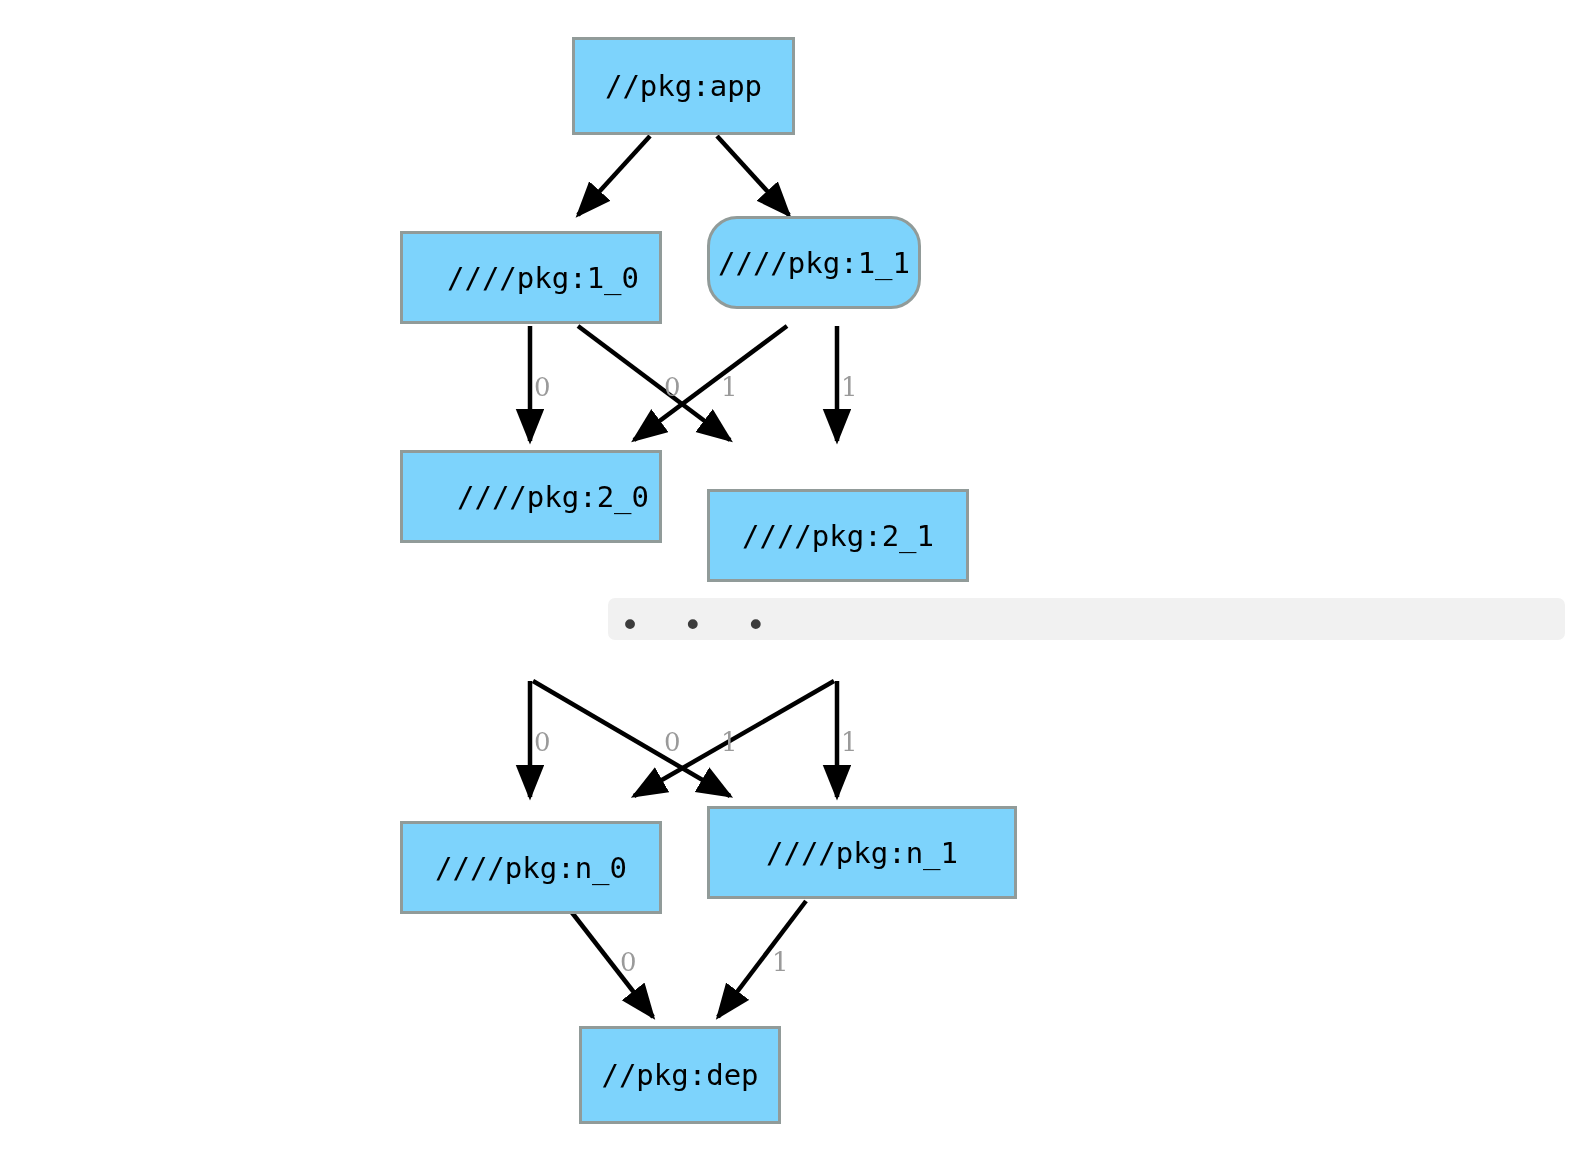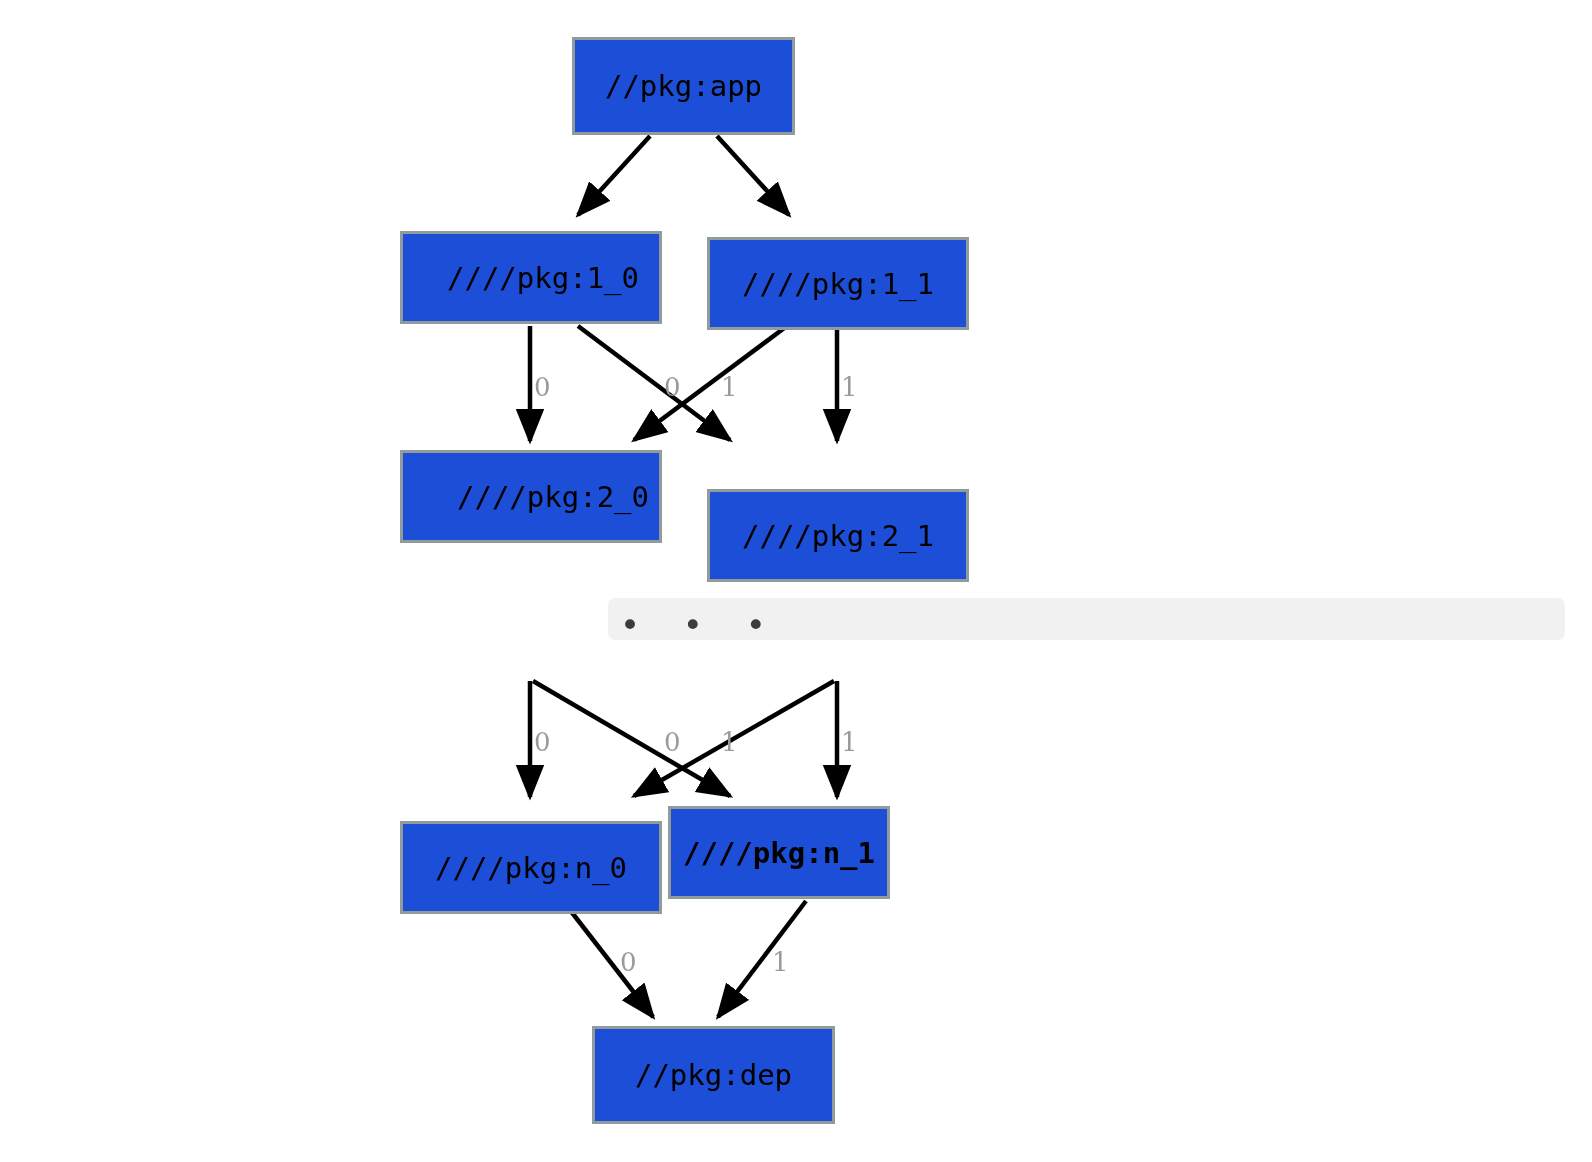--- a/index.html
+++ b/index.html
@@ -17,21 +17,21 @@
   #graph-canvas {
     position: absolute;
     left: 0;
     top: 0;
     width: 1592px;
     height: 1162px;
   }
   .node-box {
     position: absolute;
     box-sizing: border-box;
-    background: #1d4ed8;
+    background: #7dd3fc;
     border: 3px solid #919b99;
     display: flex;
     align-items: center;
     justify-content: center;
   }
   .node-label {
     font-family: "DejaVu Sans Mono", "Liberation Mono", monospace;
     font-size: 29px;
     color: #000000;
     letter-spacing: 0px;
@@ -98,41 +98,41 @@
 </svg>
 
 <div class="node-box" style="left:572px; top:37px; width:223px; height:98px;">
   <span class="node-label">//pkg:app</span>
 </div>
 
 <div class="node-box" style="left:400px; top:231px; width:262px; height:93px;padding-left:24px;">
   <span class="node-label">////pkg:1_0</span>
 </div>
 
-<div class="node-box" style="left:707px; top:237px; width:262px; height:93px;">
+<div class="node-box" style="left:707px; top:216px; width:214px; height:93px;border-radius:30px;">
   <span class="node-label">////pkg:1_1</span>
 </div>
 
 <div class="node-box" style="left:400px; top:450px; width:262px; height:93px;padding-left:44px;">
   <span class="node-label">////pkg:2_0</span>
 </div>
 
 <div class="node-box" style="left:707px; top:450px; width:262px; height:93px;margin-top:39px;">
   <span class="node-label">////pkg:2_1</span>
 </div>
 
 <div class="node-box" style="left:400px; top:806px; width:262px; height:93px;margin-top:15px;">
   <span class="node-label">////pkg:n_0</span>
 </div>
 
-<div class="node-box" style="left:668px; top:806px; width:222px; height:93px;font-weight:bold;">
+<div class="node-box" style="left:707px; top:806px; width:310px; height:93px;">
   <span class="node-label">////pkg:n_1</span>
 </div>
 
-<div class="node-box" style="left:592px; top:1026px; width:243px; height:98px;">
+<div class="node-box" style="left:579px; top:1026px; width:202px; height:98px;">
   <span class="node-label">//pkg:dep</span>
 </div>
 
 <span class="edge-label" style="left:534px; top:372px;">0</span>
 <span class="edge-label" style="left:664px; top:372px;">0</span>
 <span class="edge-label" style="left:721px; top:372px;">1</span>
 <span class="edge-label" style="left:841px; top:372px;">1</span>
 
 <span class="edge-label" style="left:534px; top:727px;">0</span>
 <span class="edge-label" style="left:664px; top:727px;">0</span>

